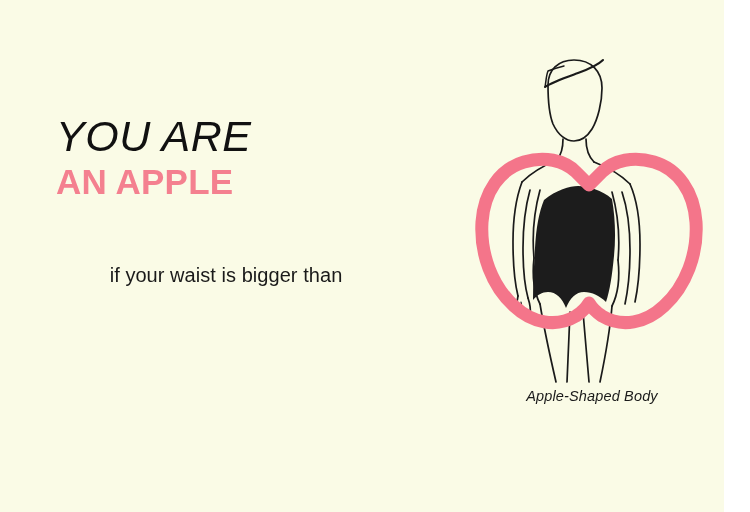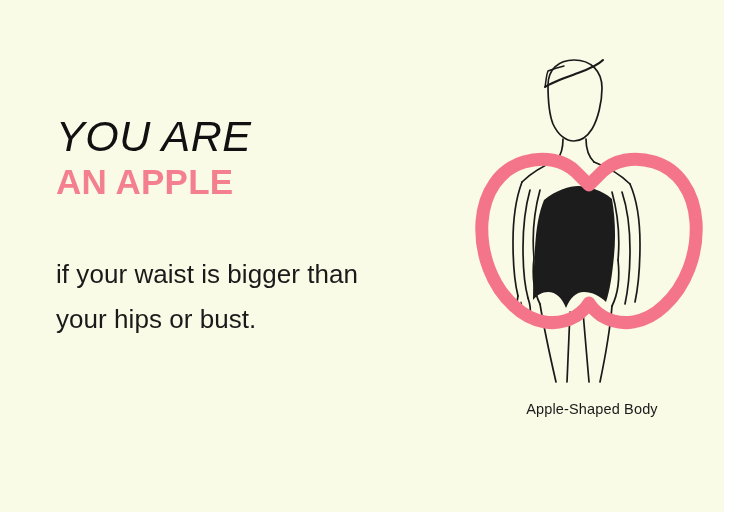--- a/index.html
+++ b/index.html
@@ -47,72 +47,73 @@
     font-style: normal;
     font-weight: 700;
     letter-spacing: 0.2px;
     color: #F4808F;
     line-height: 1.16;
     margin: 0;
     white-space: nowrap;
   }
 
   .subtext {
-    margin: 0;
+    margin: 6px;
     padding-top: 50px;
     font-family: "Liberation Sans", sans-serif;
-    font-size: 26px;
+    font-size: 20px;
     font-weight: 400;
     color: #1A1A1A;
     line-height: 1.72;
     letter-spacing: 0.05px;
+    text-align: center;
   }
   .subtext .ln { display: block; }
 
   
   .illustration {
     position: absolute;
     left: 452px;
     top: 40px;
     width: 280px;
     height: 360px;
   }
   .illustration svg {
     display: block;
     width: 280px;
     height: 360px;
   }
 
   .caption {
     position: absolute;
     left: 452px;
-    top: 401px;
+    top: 388px;
     width: 280px;
     text-align: center;
     font-family: "Liberation Sans", sans-serif;
     font-size: 14.5px;
     font-weight: 400;
     color: #1A1A1A;
     letter-spacing: 0.15px;
+    font-style: italic;
   }
 </style>
 </head>
 <body>
 
 <div id="poster">
 
   <div class="text-col">
 
     <h1 class="headline-line1">YOU ARE</h1>
 
     <h1 class="headline-line2">AN APPLE</h1>
 
     <p class="subtext">
       <span class="ln">if your waist is bigger than</span>
-      <span class="ln">your hips or bust.</span>
     </p>
 
   </div>
 
   <div class="illustration">
     <svg viewBox="0 0 280 360" xmlns="http://www.w3.org/2000/svg">
 
       <g fill="none" stroke="#1A1A1A" stroke-width="1.7" stroke-linecap="round" stroke-linejoin="round">
 
         <path d="M96 45 C 96 30, 106 20, 122 20 C 139 20, 150 31, 150 48

